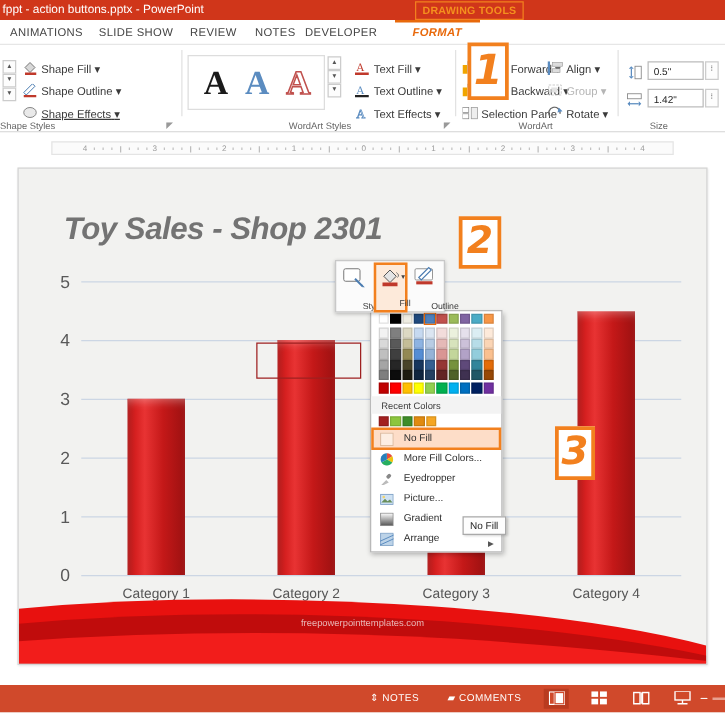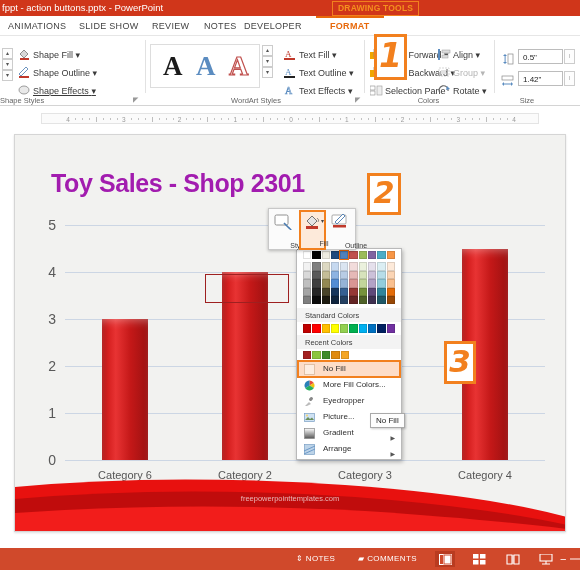--- a/index.html
+++ b/index.html
@@ -76,21 +76,21 @@
 
   
   .slidewrap{ position:absolute; left:0; top:130px; width:580px; height:412px; background:#fff; }
   .slide{
     position:absolute; left:14px; top:4px; width:552px; height:398px;
     background:#f2f2f0; border:1px solid #d5d5d5; overflow:hidden;
     box-shadow:0 1px 2px rgba(0,0,0,.12);
   }
   .slide-title{
     position:absolute; left:36px; top:34px; font-size:25px; font-weight:bold;
-    color:#a21caf; letter-spacing:-.4px; white-space:nowrap;
+    color:#737373; letter-spacing:-.4px; white-space:nowrap;font-style:italic;
   }
   
   .plot{ position:absolute; left:50px; top:90px; width:480px; height:235px; }
   .gline{ position:absolute; left:0; right:0; height:1px; background:#ccd6e4; }
   .ylab{ position:absolute; right:100%; margin-right:9px; font-size:14px; color:#595959;
          transform:translateY(-50%); }
   .bar{ position:absolute; bottom:0; width:46px;
         background:linear-gradient(to right,#b01a1a 0%,#d62020 14%,#e83333 30%,#c41818 62%,#9c1111 100%);
         box-shadow:inset 0 6px 8px -4px rgba(255,255,255,.35); }
   .xlab{ position:absolute; top:244px; font-size:11px; color:#555; transform:translateX(-50%);
@@ -154,21 +154,21 @@
   <span>fppt - action buttons.pptx -  PowerPoint</span>
   <span class="ctxlabel">DRAWING TOOLS</span>
 </div>
 
 <div class="tabstrip" id="tabstrip">
     <div class="tab" style="left: 8px;"><span>ANIMATIONS</span></div>
     <div class="tab" style="left: 79px;"><span>SLIDE SHOW</span></div>
     <div class="tab" style="left: 152px;"><span>REVIEW</span></div>
     <div class="tab" style="left: 204px;"><span>NOTES</span></div>
     <div class="tab" style="left: 244px;"><span>DEVELOPER</span></div>
-    <div class="tab active" style="left: 330px;"><span>FORMAT</span></div>
+    <div class="tab active" style="left: 330px; font-style: italic;"><span>FORMAT</span></div>
   </div>
 
 <div class="ribbon">
 
   <div class="grp" style="left:-52px; width:195px;">
 
     <div class="spin" style="left:54px; top:12px;">▴</div>
     <div class="spin" style="left:54px; top:23px;">▾</div>
     <div class="spin" style="left:54px; top:34px;">▾</div>
 
@@ -282,21 +282,21 @@
       </span><span>Group</span> <span>▾</span>
     </div>
     <div class="rowitem" style="left:72px; top:49px;">
       <span class="ic">
         <svg width="13" height="11" viewBox="0 0 13 11">
             <path d="M2 8 A4.5 4.5 0 1 1 10 6" fill="none" stroke="#666" stroke-width="1.1"></path>
             <path d="M9 1 L12 4 L8 5 Z" fill="#5b8cc0"></path>
           </svg>
       </span><span>Rotate</span> <span>▾</span>
     </div>
-    <div class="glabel">Colors</div>
+    <div class="glabel">WordArt</div>
   </div>
   <div class="grpsep" style="left:494px;"></div>
 
   <div class="grp" style="left:496px; width:84px;">
     <span class="ic" style="position:absolute; left:5px; top:15px;">
       <svg width="13" height="12" viewBox="0 0 13 12">
           <path d="M4 1 L6 3 L2 3 Z" fill="#5b8cc0"></path>
           <path d="M4 11 L6 9 L2 9 Z" fill="#5b8cc0"></path>
           <rect x="3.6" y="3" width="1" height="6" fill="#5b8cc0"></rect>
           <rect x="7" y="1" width="5" height="10" fill="none" stroke="#888" stroke-width=".7"></rect>
@@ -404,21 +404,21 @@
         <div class="ylab" style="top: 188px;">1</div>
         <div class="gline" style="top: 141px;"></div>
         <div class="ylab" style="top: 141px;">2</div>
         <div class="gline" style="top: 94px;"></div>
         <div class="ylab" style="top: 94px;">3</div>
         <div class="gline" style="top: 47px;"></div>
         <div class="ylab" style="top: 47px;">4</div>
         <div class="gline" style="top: 0px;"></div>
         <div class="ylab" style="top: 0px;">5</div>
         <div class="bar" style="left: 37px; height: 141px;"></div>
-        <div class="xlab" style="left: 60px;">Category 6</div>
+        <div class="xlab" style="left: 60px;">Category 1</div>
         <div class="bar" style="left: 157px; height: 188px;"></div>
         <div class="xlab" style="left: 180px;">Category 2</div>
         <div class="bar" style="left: 277px; height: 94px;"></div>
         <div class="xlab" style="left: 300px;">Category 3</div>
         <div class="bar" style="left: 397px; height: 211.5px;"></div>
         <div class="xlab" style="left: 420px;">Category 4</div>
       </div>
 
     <div class="selbox" style="left:190px; top:139px; width:84px; height:29px;"></div>
 
@@ -535,21 +535,20 @@
         <div class="sw" style="background: rgb(29, 27, 16);"></div>
         <div class="sw" style="background: rgb(15, 36, 62);"></div>
         <div class="sw" style="background: rgb(36, 64, 97);"></div>
         <div class="sw" style="background: rgb(99, 36, 35);"></div>
         <div class="sw" style="background: rgb(79, 97, 40);"></div>
         <div class="sw" style="background: rgb(63, 49, 81);"></div>
         <div class="sw" style="background: rgb(32, 88, 103);"></div>
         <div class="sw" style="background: rgb(151, 72, 6);"></div>
       </div>
     </div>
-  <div class="mhdr" style="margin-top:4px;">Standard Colors</div>
   <div id="std-row" class="swatchrow" style="padding-top:2px; padding-bottom:2px;">
       <div class="sw" style="background: rgb(192, 0, 0);"></div>
       <div class="sw" style="background: rgb(255, 0, 0);"></div>
       <div class="sw" style="background: rgb(255, 192, 0);"></div>
       <div class="sw" style="background: rgb(255, 255, 0);"></div>
       <div class="sw" style="background: rgb(146, 208, 80);"></div>
       <div class="sw" style="background: rgb(0, 176, 80);"></div>
       <div class="sw" style="background: rgb(0, 176, 240);"></div>
       <div class="sw" style="background: rgb(0, 112, 192);"></div>
       <div class="sw" style="background: rgb(0, 32, 96);"></div>

